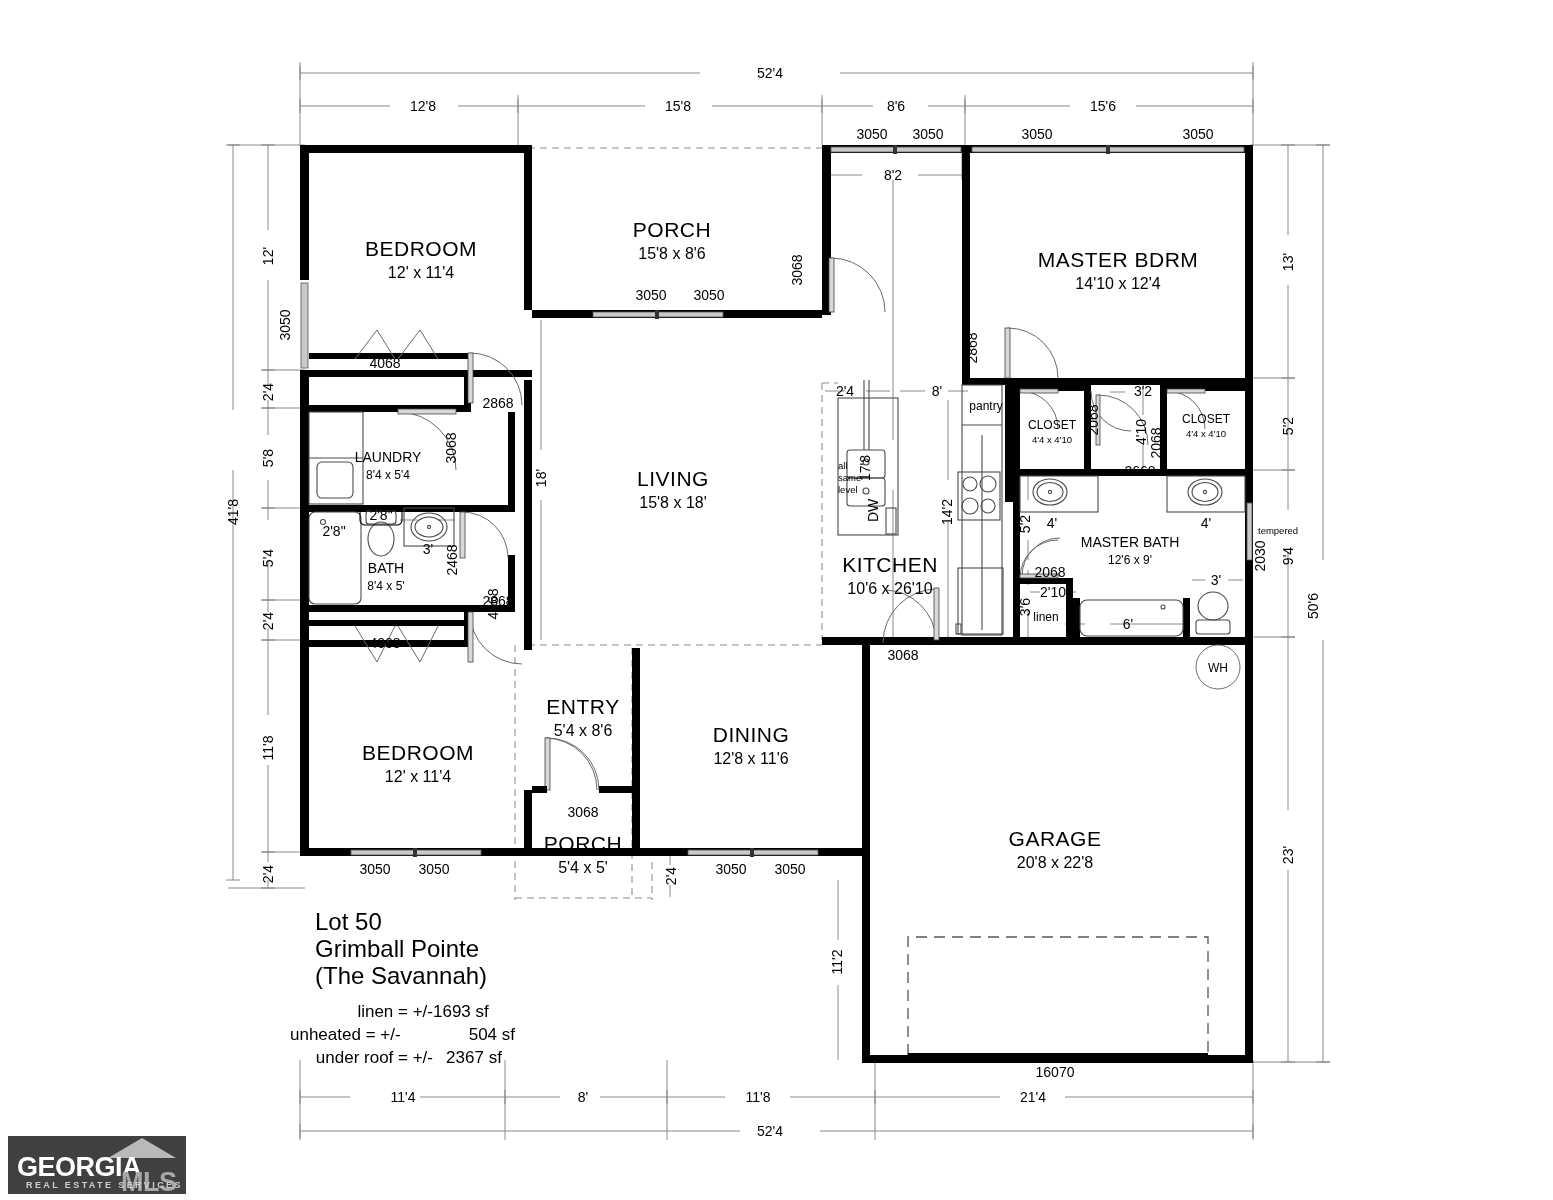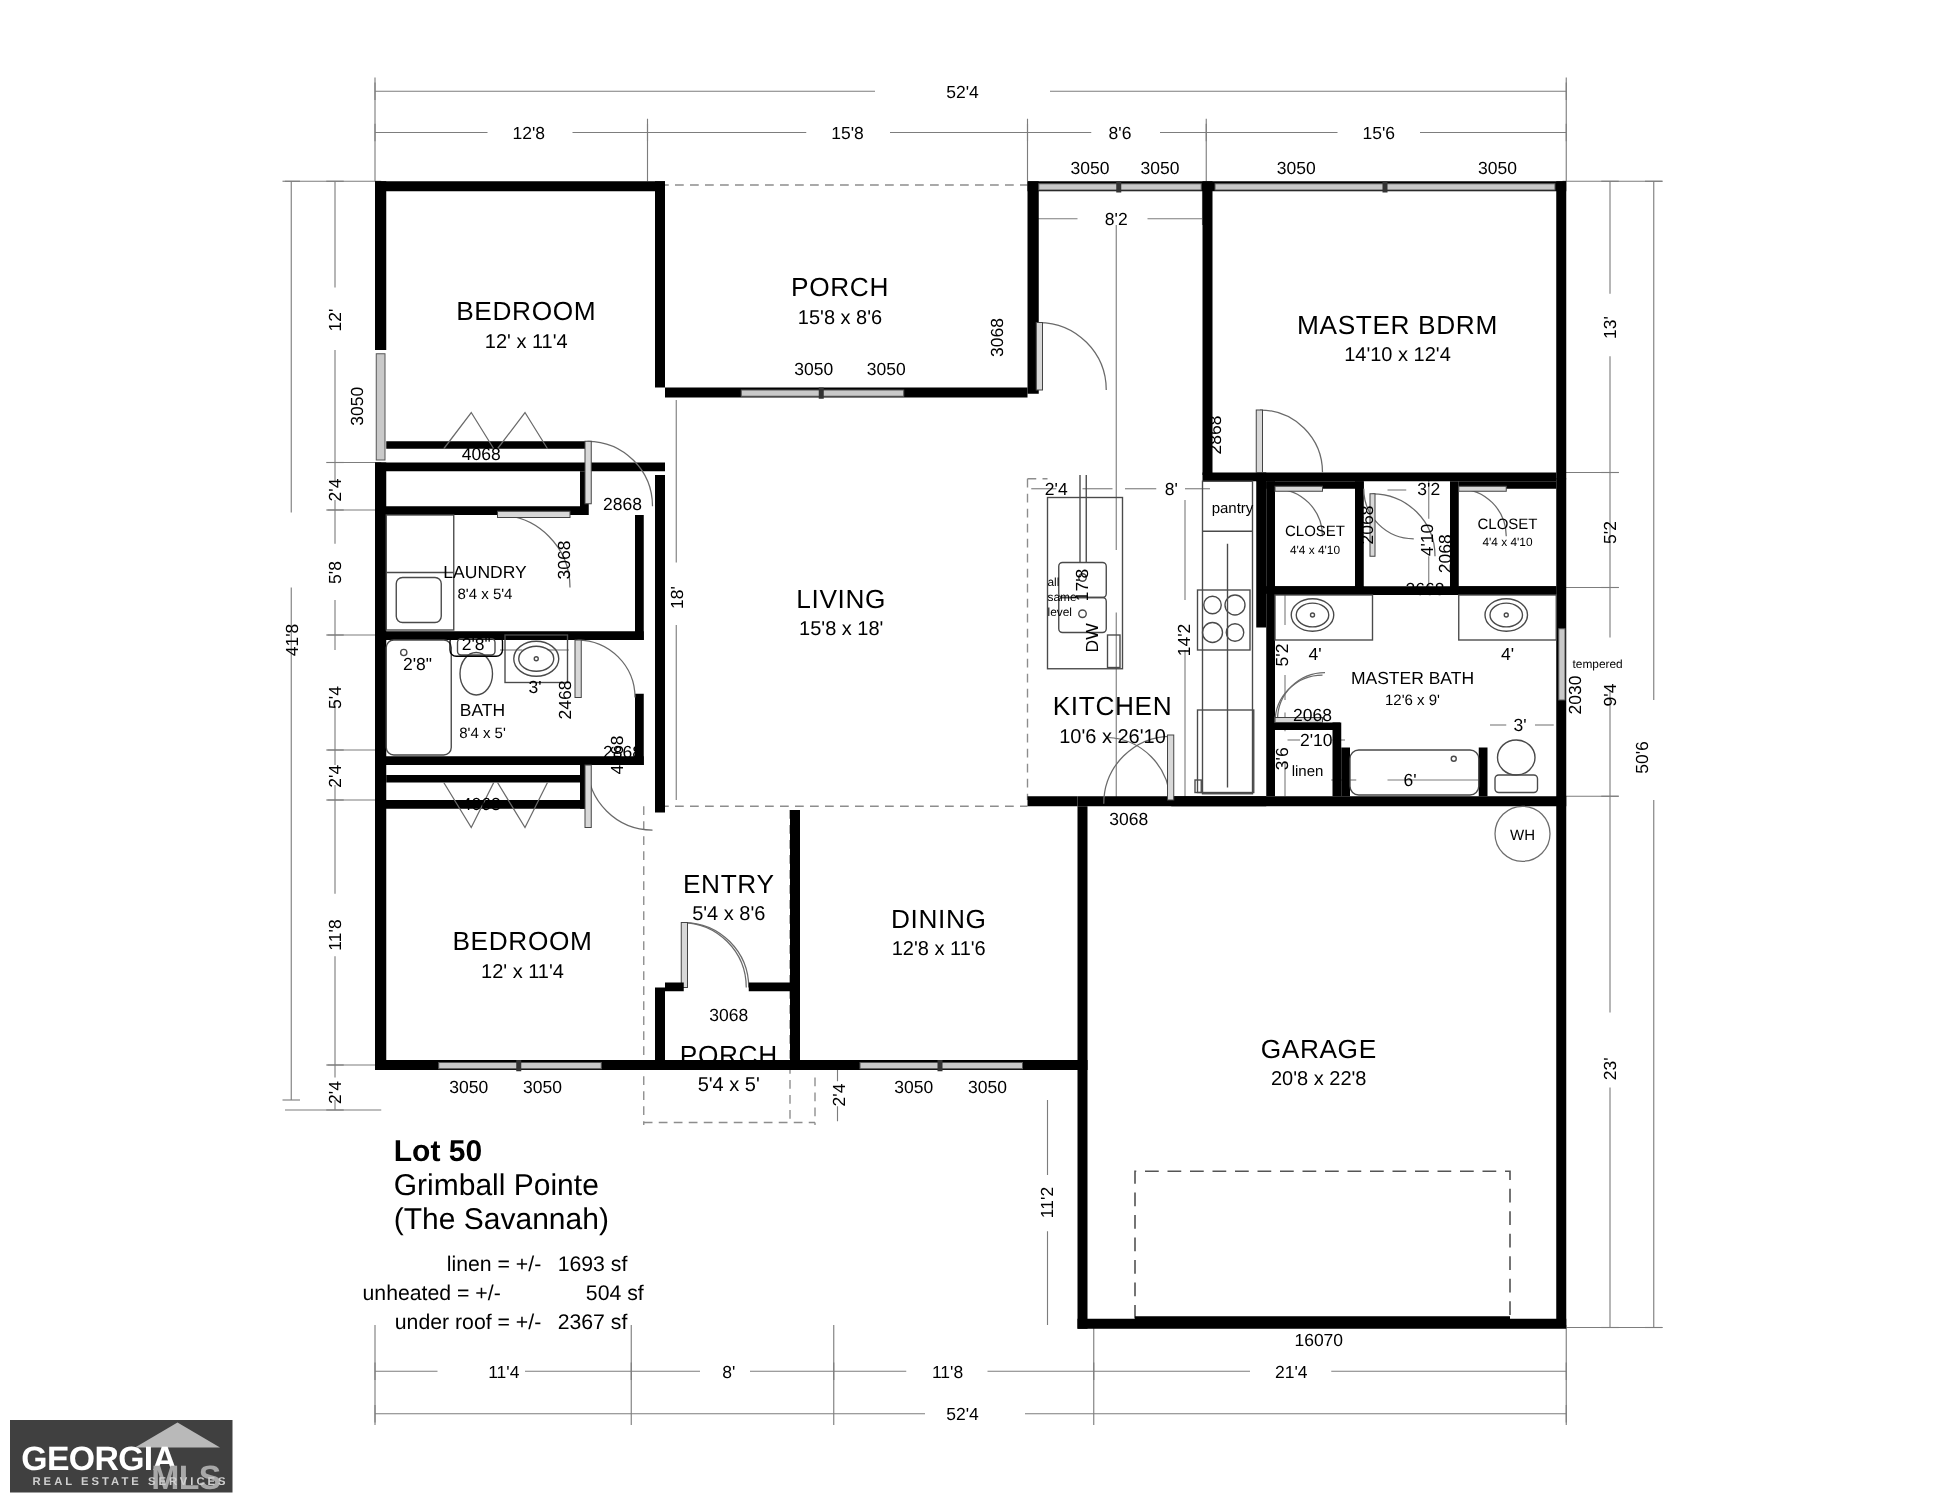--- a/index.html
+++ b/index.html
@@ -560,28 +560,28 @@
   <text class="dimtxt" x="1216" y="585" text-anchor="middle">3'</text>
   <text class="dimtxt" x="428" y="554" text-anchor="middle">3'</text>
   <text class="dimtxt" x="334" y="536" text-anchor="middle">2'8"</text>
   <text class="dimtxt" x="381" y="520" text-anchor="middle">2'8"</text>
   <rect x="360" y="508" width="42" height="17" rx="5" class="thin"></rect>
   <text class="dimtxt" x="676" y="876" text-anchor="middle" transform="rotate(-90 676 876)">2'4</text>
   <text class="dimtxt" x="842" y="962" text-anchor="middle" transform="rotate(-90 842 962)">11'2</text>
 </svg>
 
 <div style="position:absolute;left:315px;top:908px;width:200px;">
-  <div class="title1" style="line-height:27px;font-weight:bold;">Lot 50</div>
+  <div class="title1" style="line-height:27px;">Lot 50</div>
   <div class="title1" style="line-height:27px;">Grimball Pointe</div>
   <div class="title1" style="line-height:27px;">(The Savannah)</div>
 </div>
 <div style="position:absolute;left:290px;top:1000px;width:225px;">
   <div style="display:flex;justify-content:flex-end;line-height:23px;">
     <span class="title2">linen = +/-</span>
-    <span class="title2" style="width:82px;text-align:center;">1693 sf</span>
+    <span class="title2" style="width:82px;text-align:left;">1693 sf</span>
   </div>
   <div style="display:flex;justify-content:space-between;line-height:23px;">
     <span class="title2">unheated = +/-</span>
     <span class="title2" style="width:82px;text-align:right;">504 sf</span>
   </div>
   <div style="display:flex;justify-content:flex-end;line-height:23px;">
     <span class="title2">under roof = +/-</span>
     <span class="title2" style="width:82px;text-align:center;">2367 sf</span>
   </div>
 </div>

